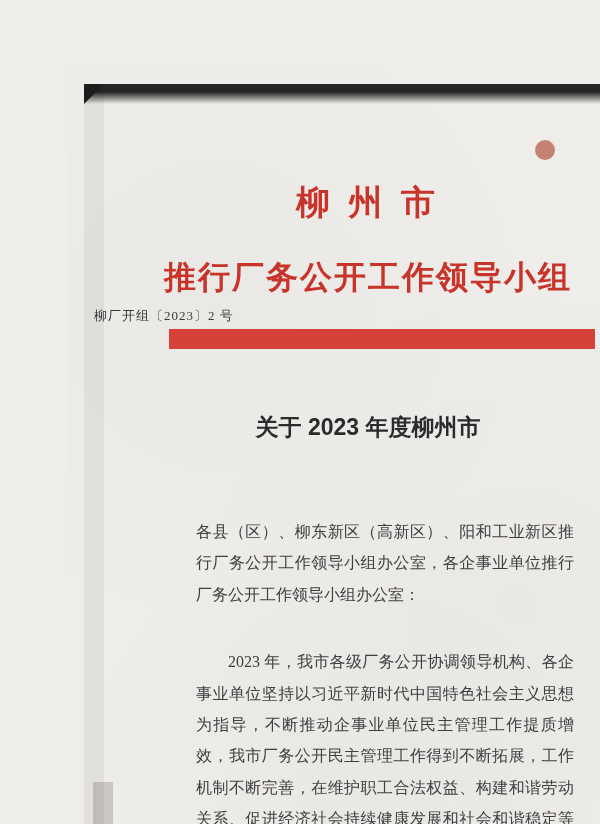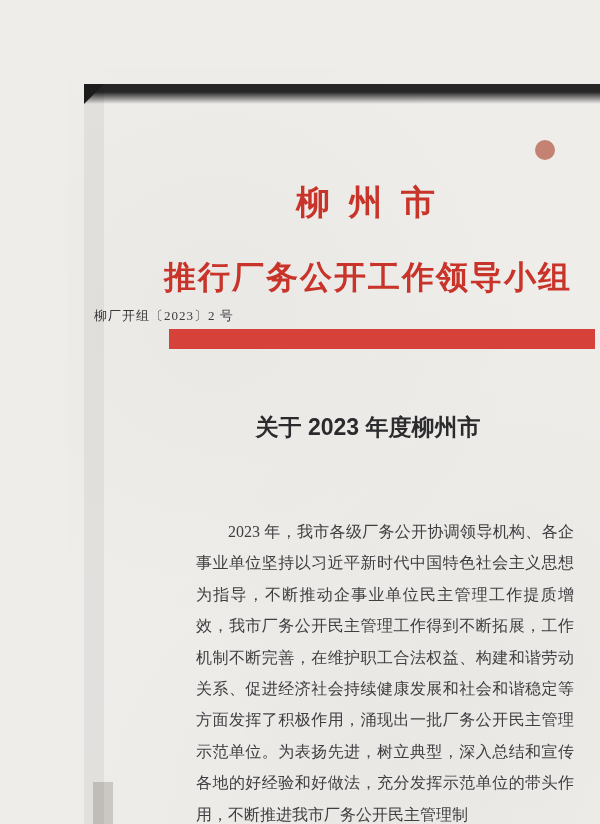--- a/index.html
+++ b/index.html
@@ -117,18 +117,19 @@
   <div class="org-line1">柳 州 市</div>
   <div class="org-line2">推行厂务公开工作领导小组</div>
   <div class="doc-number">柳厂开组〔2023〕2 号</div>
   <div class="red-divider"></div>
 
   <div class="doc-title">
     <div>关于 2023 年度柳州市</div>
   </div>
 
   <div class="body-text">
+    <p class="salutation">各县（区）、柳东新区（高新区）、阳和工业新区推行厂务公开工作领导小组办公室，各企事业单位推行厂务公开工作领导小组办公室：</p>
     <p class="para">2023 年，我市各级厂务公开协调领导机构、各企事业单位坚持以习近平新时代中国特色社会主义思想为指导，不断推动企事业单位民主管理工作提质增效，我市厂务公开民主管理工作得到不断拓展，工作机制不断完善，在维护职工合法权益、构建和谐劳动关系、促进经济社会持续健康发展和社会和谐稳定等方面发挥了积极作用，涌现出一批厂务公开民主管理示范单位。为表扬先进，树立典型，深入总结和宣传各地的好经验和好做法，充分发挥示范单位的带头作用，不断推进我市厂务公开民主管理制</p>
   </div>
 
   <div class="page-number">— 1 —</div>
 
 </div>
 
 </body></html>

